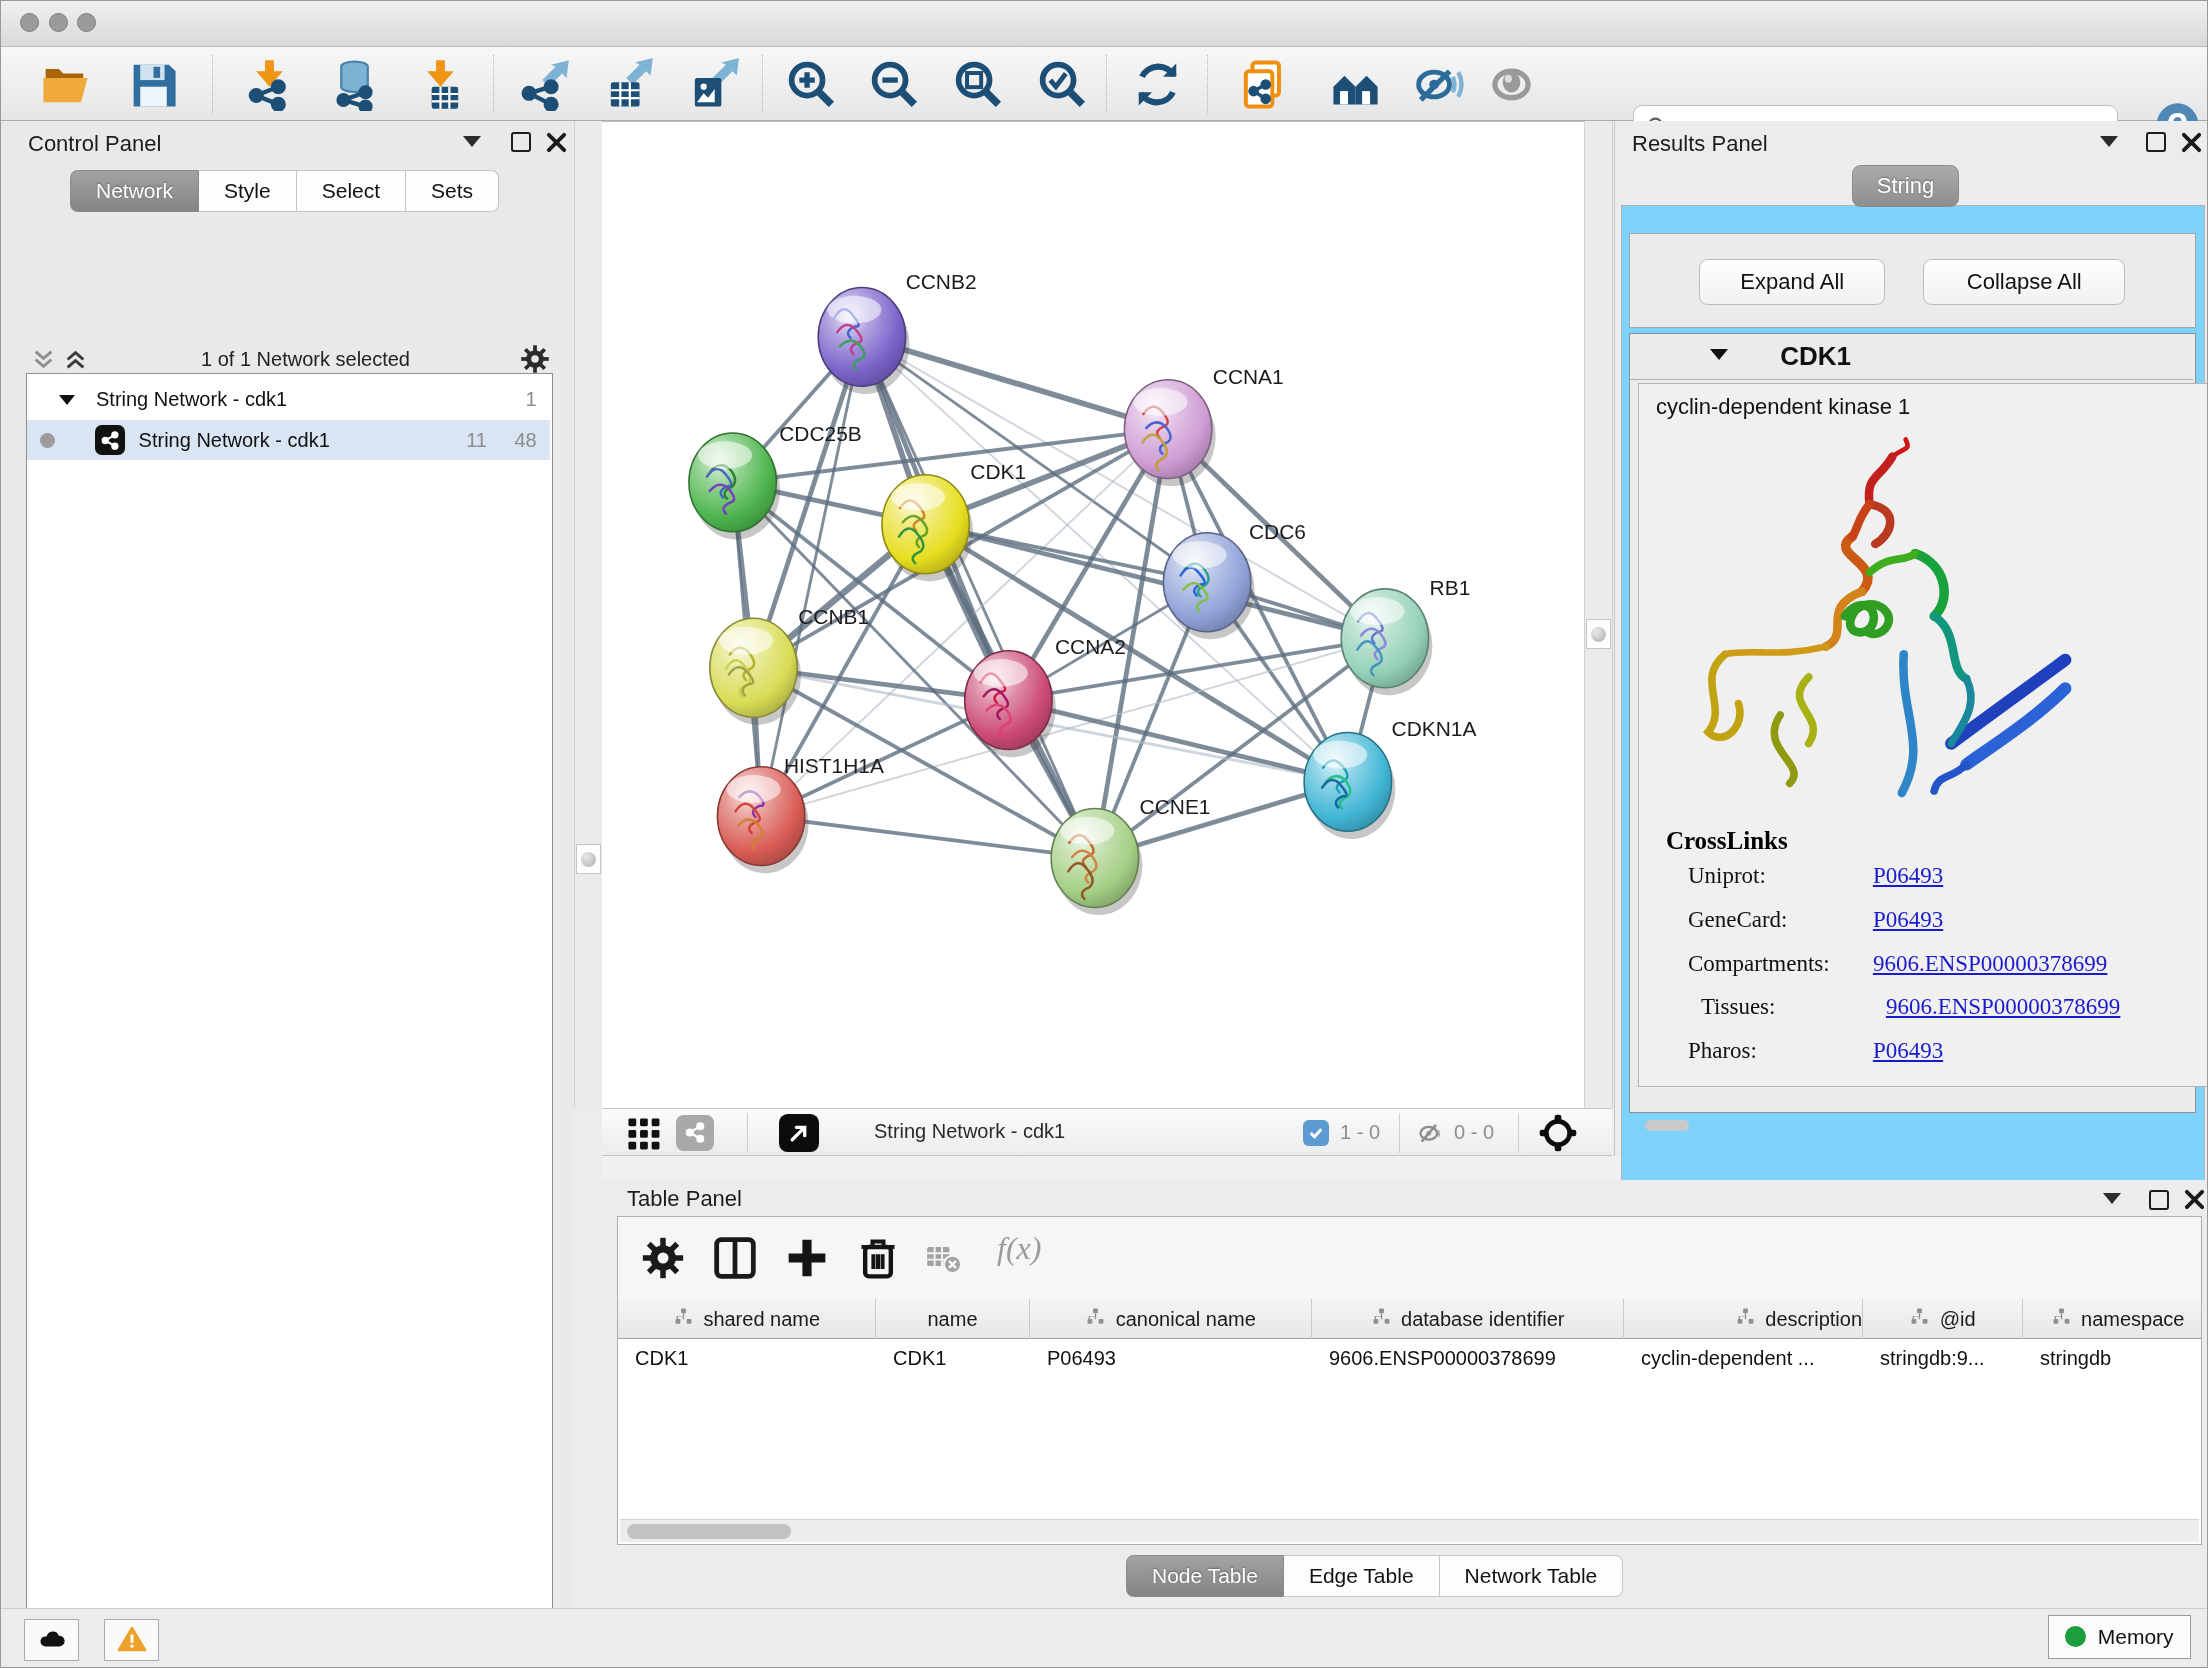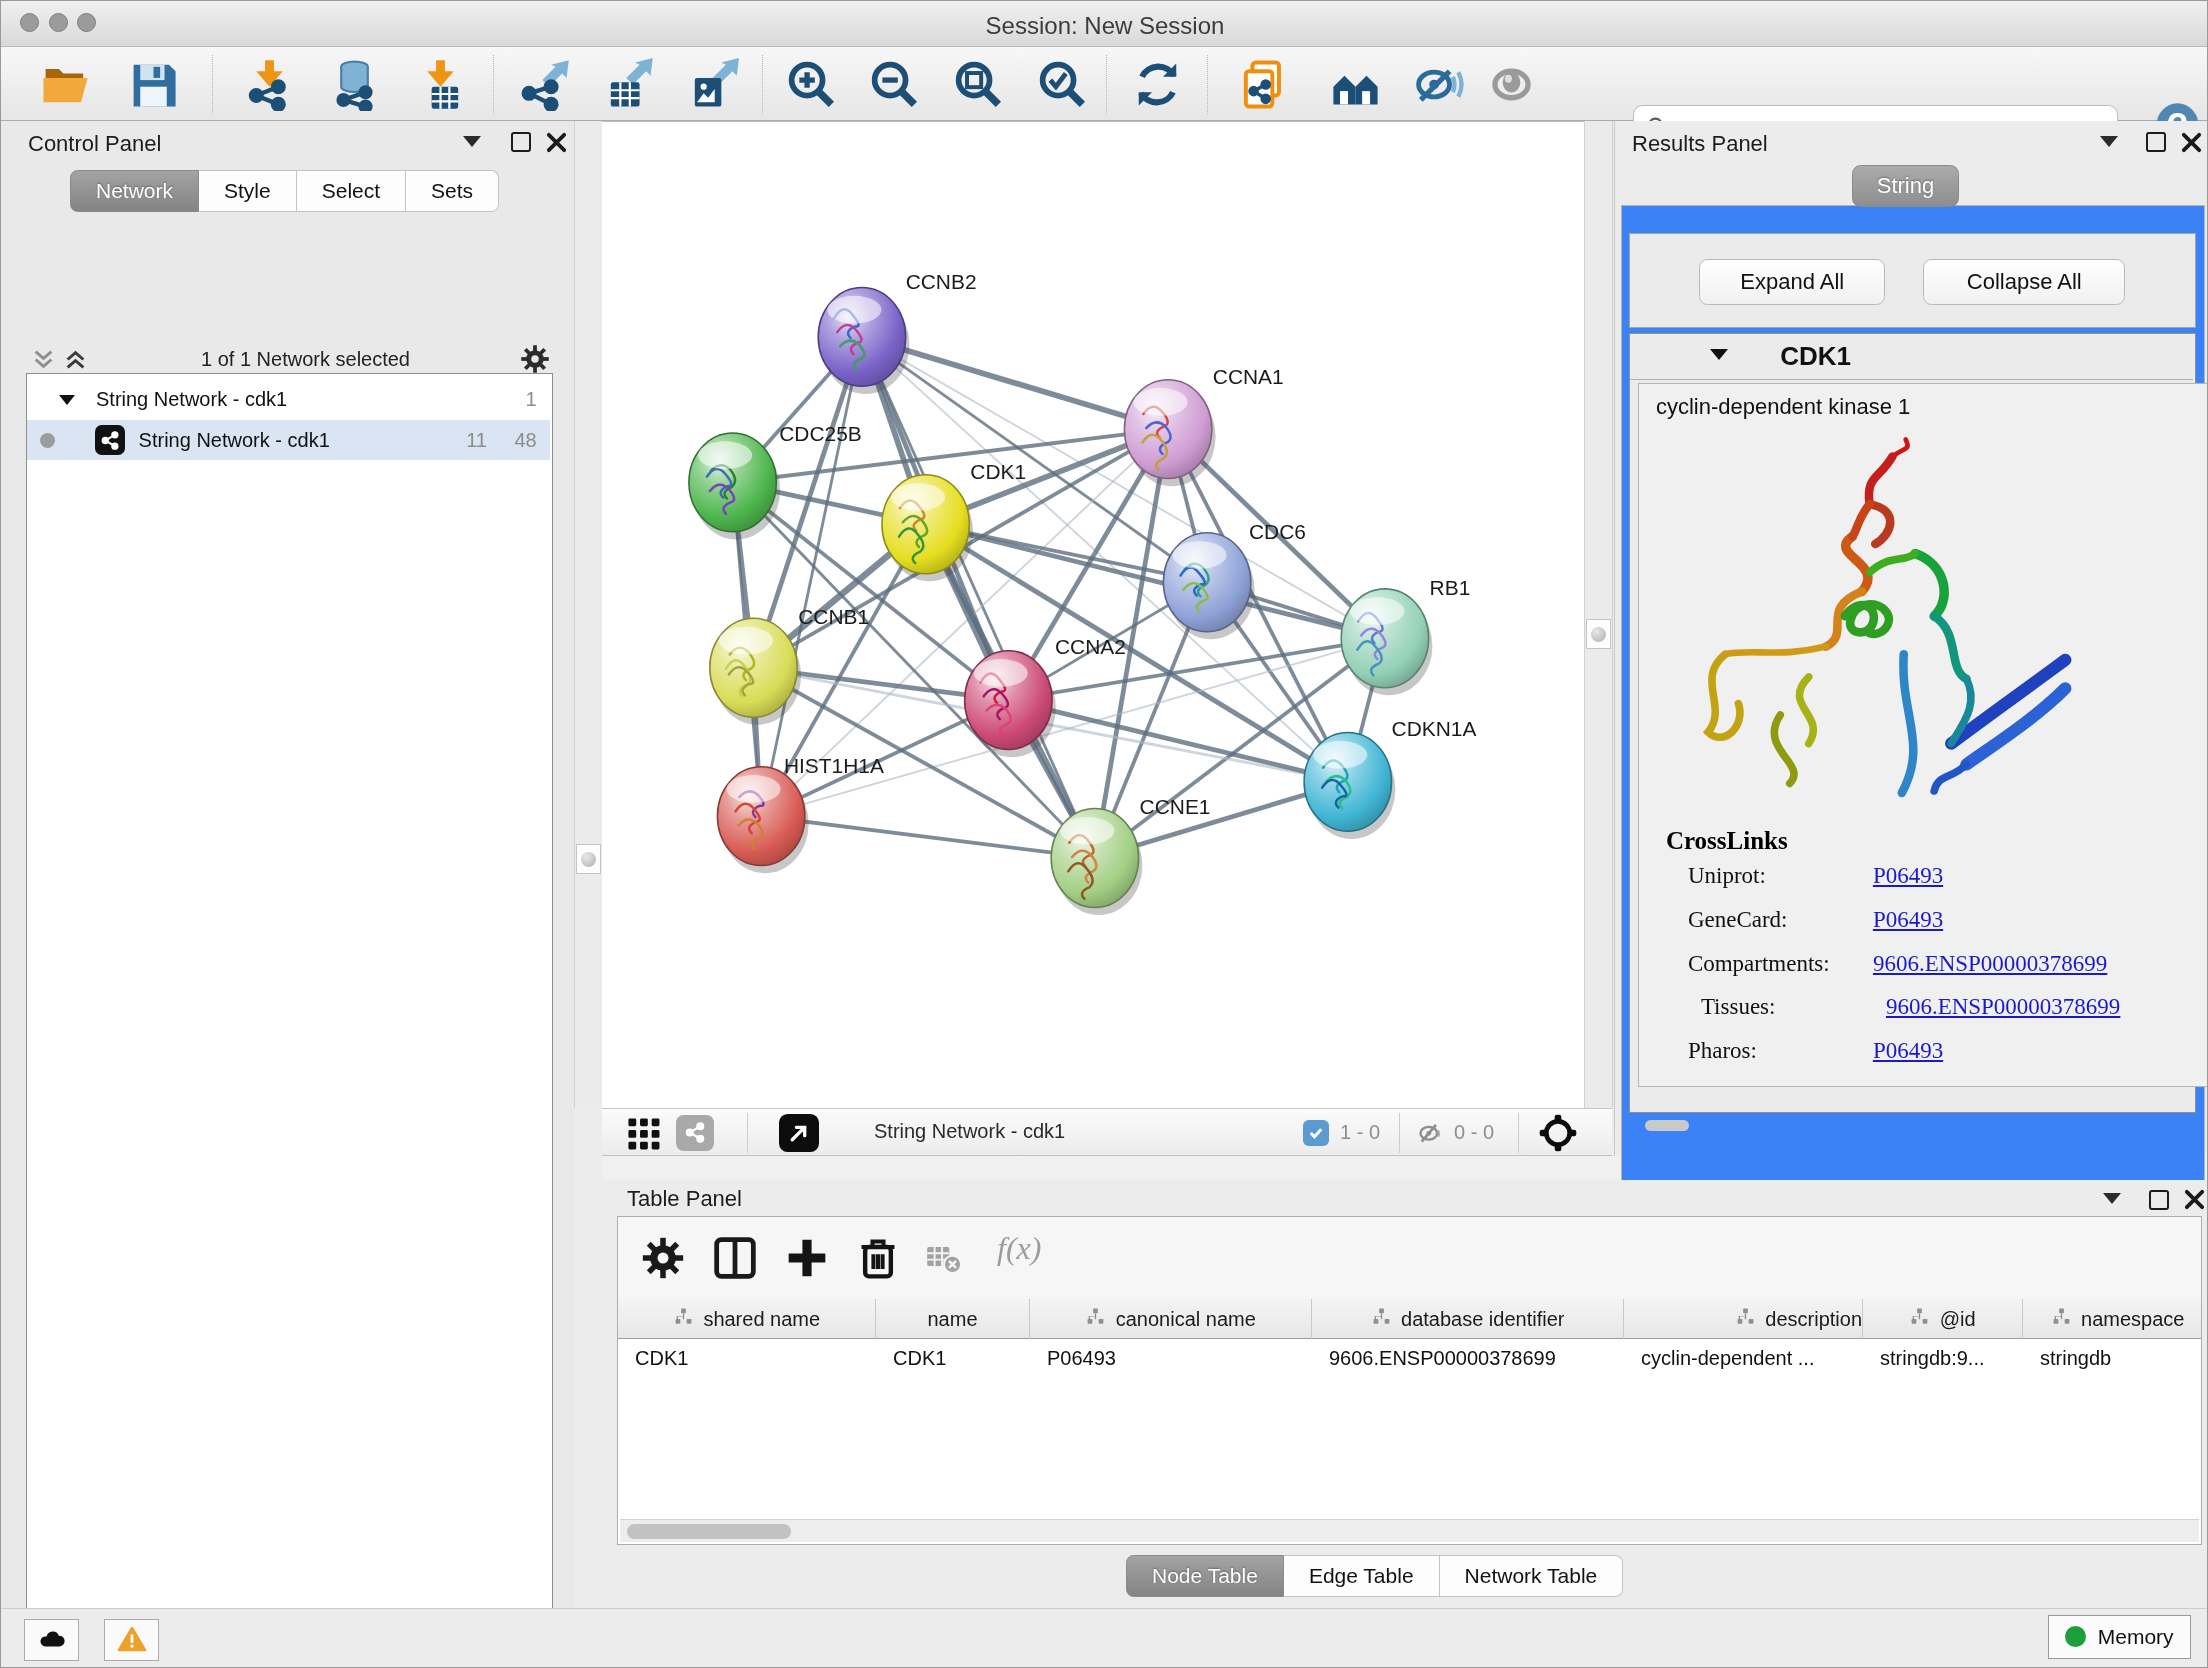--- a/index.html
+++ b/index.html
@@ -58,21 +58,21 @@
   .nt-sep { top:3.8px; width:0; height:40px; border-left:1px solid #cdcdcd; }
   #net-title { font-size:20px; color:#2a2a2a; }
   .nt-count { font-size:20px; color:#8e8e8e; }
   #hsplit-strip { left:601px; top:1155px; width:1607px; height:25px; background:#f0f0f0; }
 
   
   #results-panel { left:1613px; top:120px; width:595px; height:1035px; background:#ececec; border-left:1px solid #c9c9c9; }
   #string-tab { left:237px; top:44px; width:107px; height:42px; background:linear-gradient(#ababab,#8e8e8e);
     border:1px solid #8a8a8a; border-radius:8.6px; color:#fff; font-size:22px; display:flex; align-items:center; justify-content:center;
     text-shadow:0 -1px 1.9px rgba(0,0,0,.35); z-index:3; }
-  #results-pane { left:5.7px; top:84px; width:584px; height:1001px; border:1px solid #b3b3b3; background:#3b82f6; }
+  #results-pane { left:5.7px; top:84px; width:584px; height:1001px; border:1px solid #b3b3b3; background:#7dd3fc; }
   #btn-box { left:7.6px; top:27px; width:567px; height:95px; border:1px solid #a5a5a5; background:#ebebeb; }
   .push-btn { position:absolute; top:25px; height:46px; background:linear-gradient(#ffffff,#f1f1f1);
     border:1px solid #b9b9b9; border-radius:8.6px; font-size:22px; color:#111; display:flex; align-items:center; justify-content:center; cursor:pointer; }
   #results-scroll { left:7.6px; top:127px; width:567px; height:780px; border:1.9px solid #8f8f8f; background:#ebebeb; }
   #entry-header { left:0; top:0; width:563px; height:46px; border-bottom:1px solid #b0b0b0; }
   #entry-name { font-size:26px; font-weight:bold; color:#111; }
   #entry-body { left:7.6px; top:49px; width:584px; height:704px; background:#f0f0f0; border:1px solid #b5b5b5; }
   #entry-desc { font-size:22px; color:#111; }
   .serif { font-family:"Liberation Serif", serif; }
   #xlinks-title { font-size:25px; font-weight:bold; color:#000; }
@@ -108,21 +108,20 @@
 </style>
 </head>
 <body>
 
 <div id="app">
 
   <div id="titlebar" class="abs">
     <div class="traffic abs" style="left:19px"></div>
     <div class="traffic abs" style="left:48px"></div>
     <div class="traffic abs" style="left:76px"></div>
-    <div id="win-title" class="abs">Session: New Session</div>
   </div>
 
   <div id="toolbar" class="abs">
     <svg class="tb-icon abs" style="left:38px" viewBox="0 0 24 24">
       <path d="M3 5h6l2 2h9v3H3z" fill="#a8650a"></path>
         <path d="M2 9h20l-3 11H2z" fill="#f2a93c"></path>
     </svg>
     <svg class="tb-icon abs" style="left:126px" viewBox="0 0 24 24">
       <path d="M3 3h16l3 3v16H3z" fill="#2f6e9e"></path>
         <rect x="6" y="3" width="11" height="7" fill="#cfe3f0"></rect>

